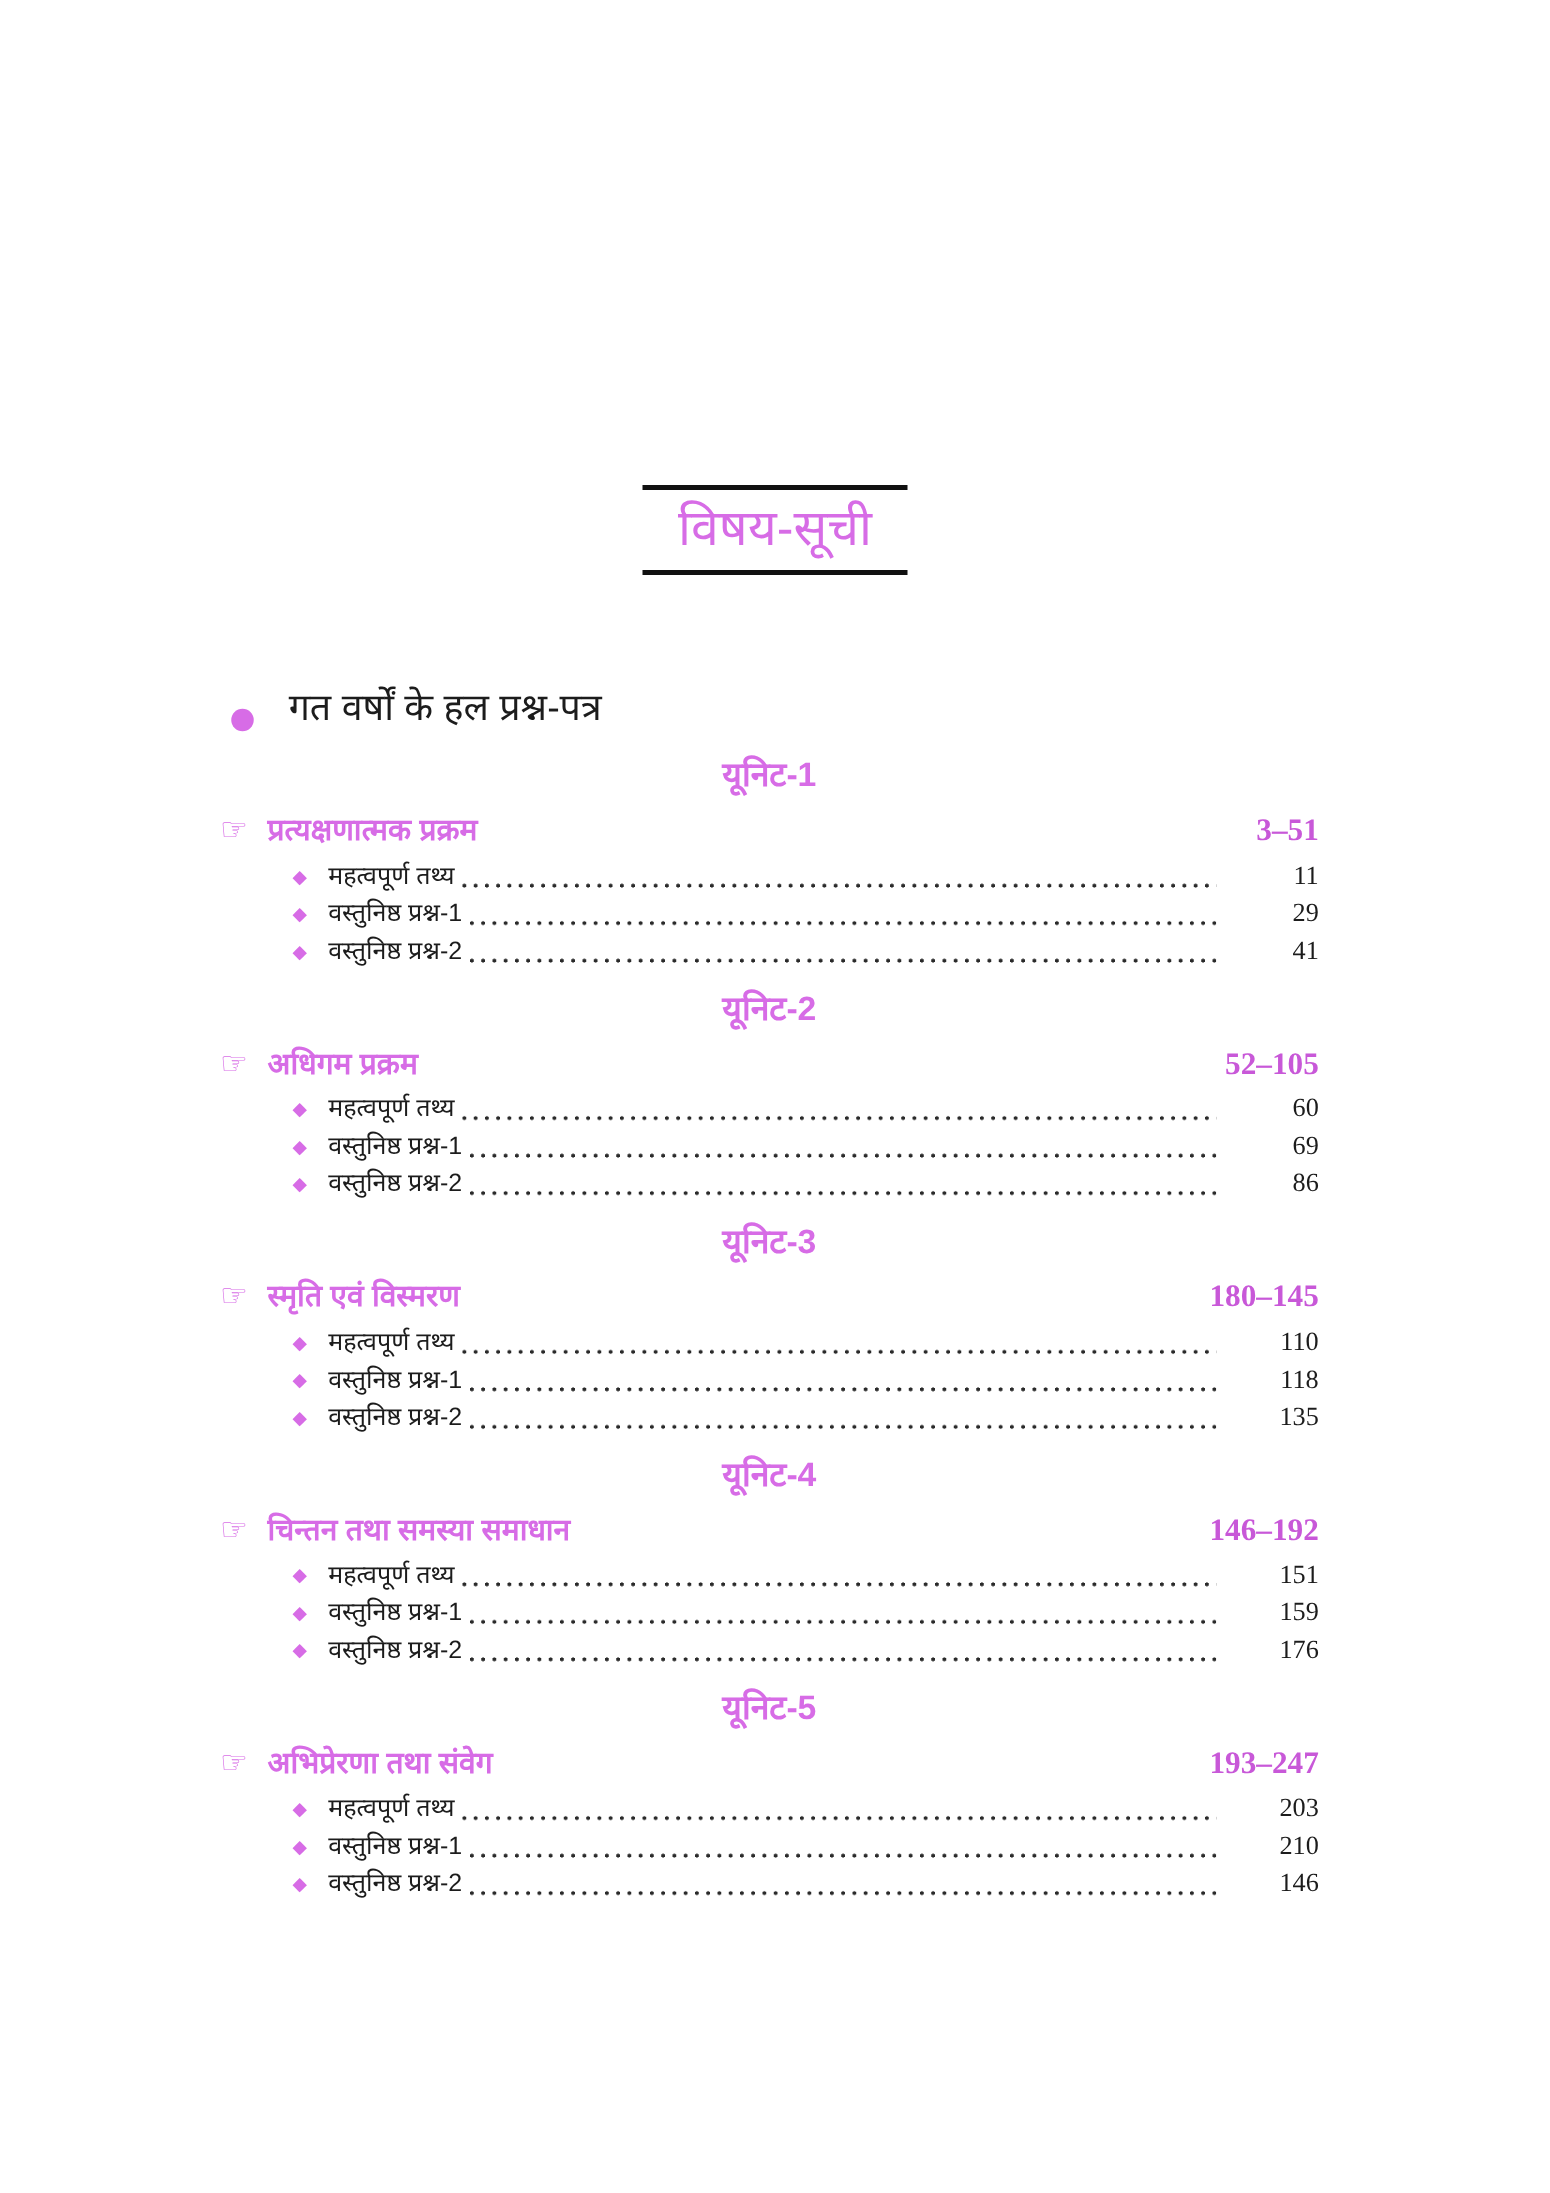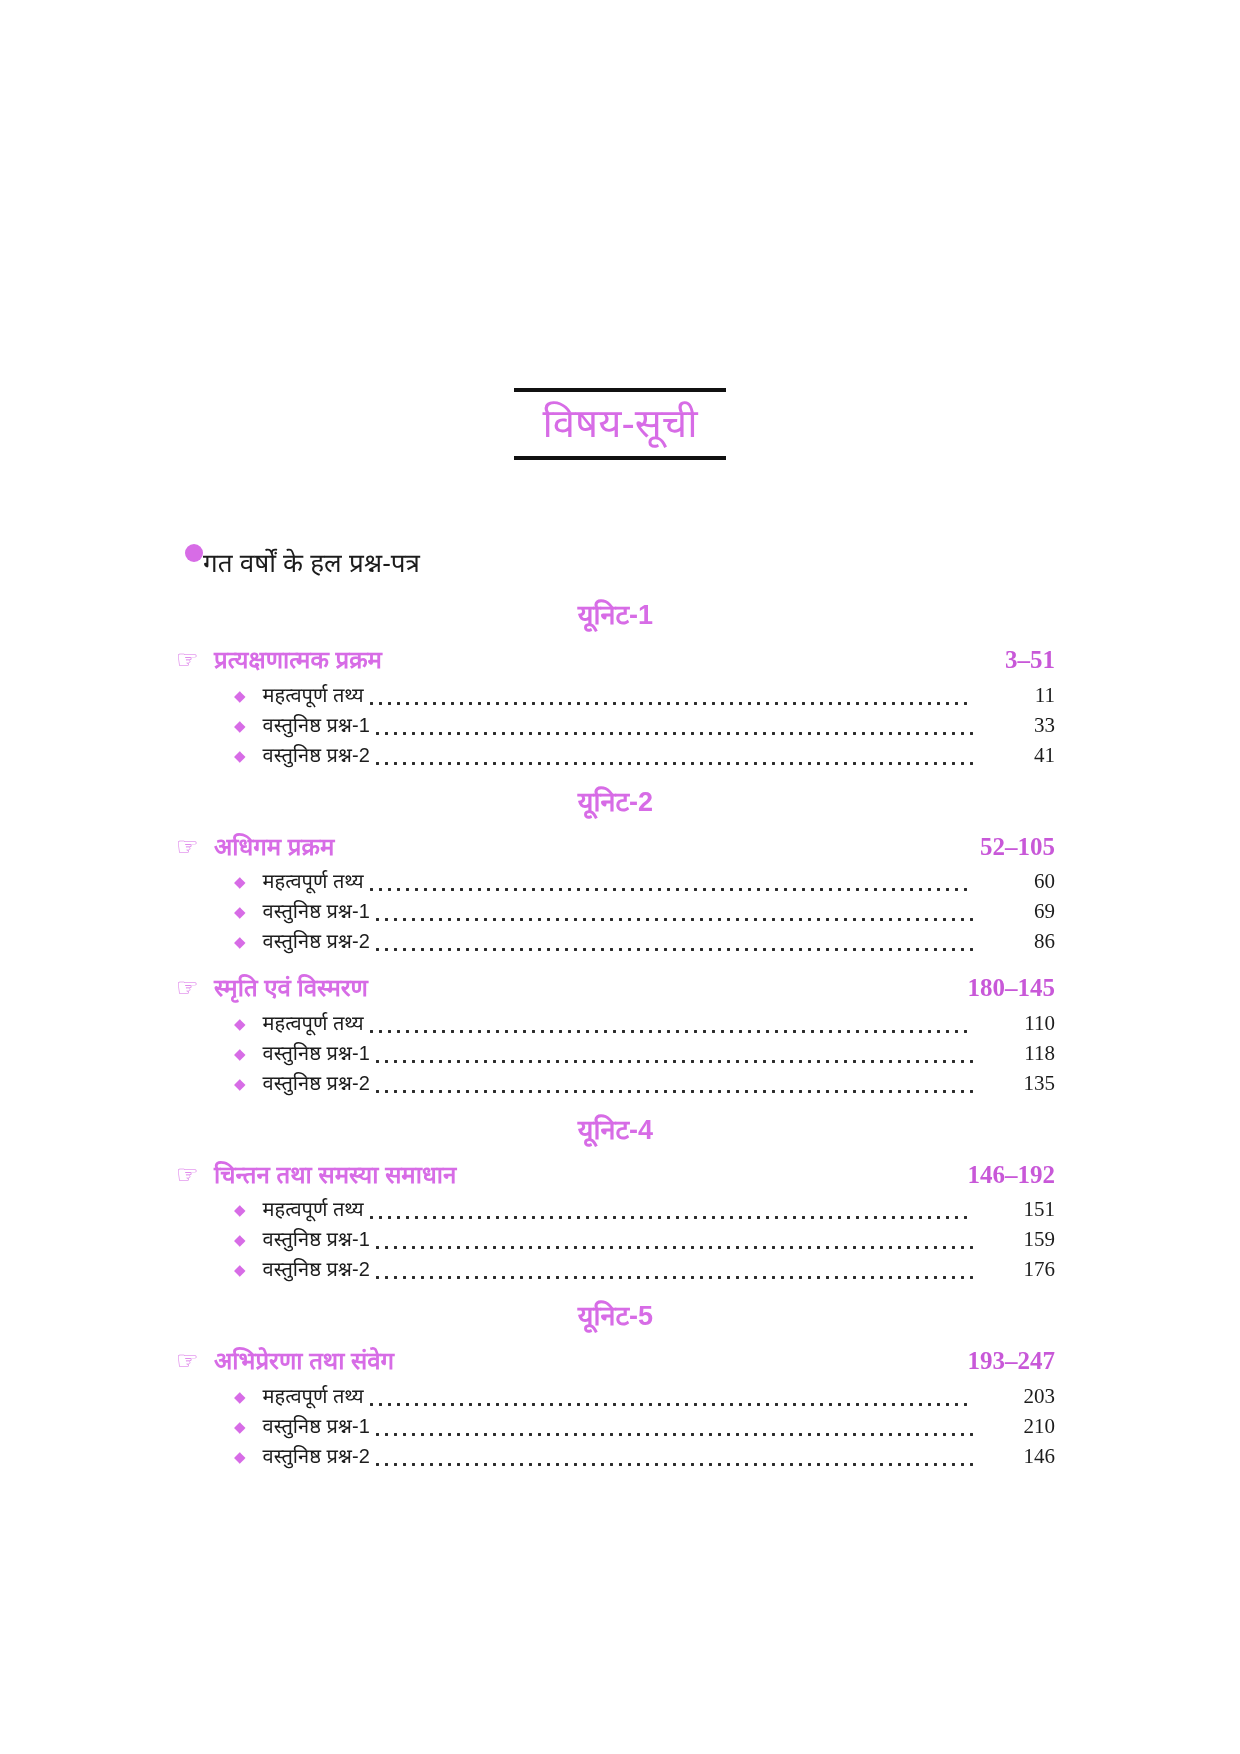--- a/index.html
+++ b/index.html
@@ -35,23 +35,23 @@
   }
   
   .content{
     width:895px;
     margin:0 0 0 160px;
   }
   .intro-row{
     margin-top:84px;
     padding-left:25px;
     display:flex;
-    align-items:flex-start;
-    gap:0;
-    font-size:26px;
+    align-items:flex-end;
+    gap:28px;
+    font-size:30px;
   }
   .bullet-circle{
     width:18px;height:18px;border-radius:50%;
     background:var(--accent-magenta);
     flex:0 0 auto;
   }
   
   #units{margin-top:18px;}
   .unit{margin-top:14px;margin-left:16px;}
   .unit-header{
@@ -146,21 +146,21 @@
     <span class="diamond-icon">◆</span>
     <span class="item-label">महत्वपूर्ण तथ्य</span>
     <span class="leader"></span>
     <span class="item-page">11</span>
   </div>
 
   <div class="item-row">
     <span class="diamond-icon">◆</span>
     <span class="item-label">वस्तुनिष्ठ प्रश्न-1</span>
     <span class="leader"></span>
-    <span class="item-page">33</span>
+    <span class="item-page">29</span>
   </div>
 
   <div class="item-row">
     <span class="diamond-icon">◆</span>
     <span class="item-label">वस्तुनिष्ठ प्रश्न-2</span>
     <span class="leader"></span>
     <span class="item-page">41</span>
   </div>
 </div>
   </section>
@@ -190,20 +190,21 @@
   <div class="item-row">
     <span class="diamond-icon">◆</span>
     <span class="item-label">वस्तुनिष्ठ प्रश्न-2</span>
     <span class="leader"></span>
     <span class="item-page">86</span>
   </div>
 </div>
   </section>
 
   <section class="unit">
+    <h2 class="unit-header">यूनिट-3</h2>
     <div class="chapter-row">
       <span class="hand-icon">☞</span>
       <span class="chapter-title">स्मृति एवं विस्मरण</span>
       <span class="chapter-pages">180–145</span>
     </div>
     <div class="items">
   <div class="item-row">
     <span class="diamond-icon">◆</span>
     <span class="item-label">महत्वपूर्ण तथ्य</span>
     <span class="leader"></span>

